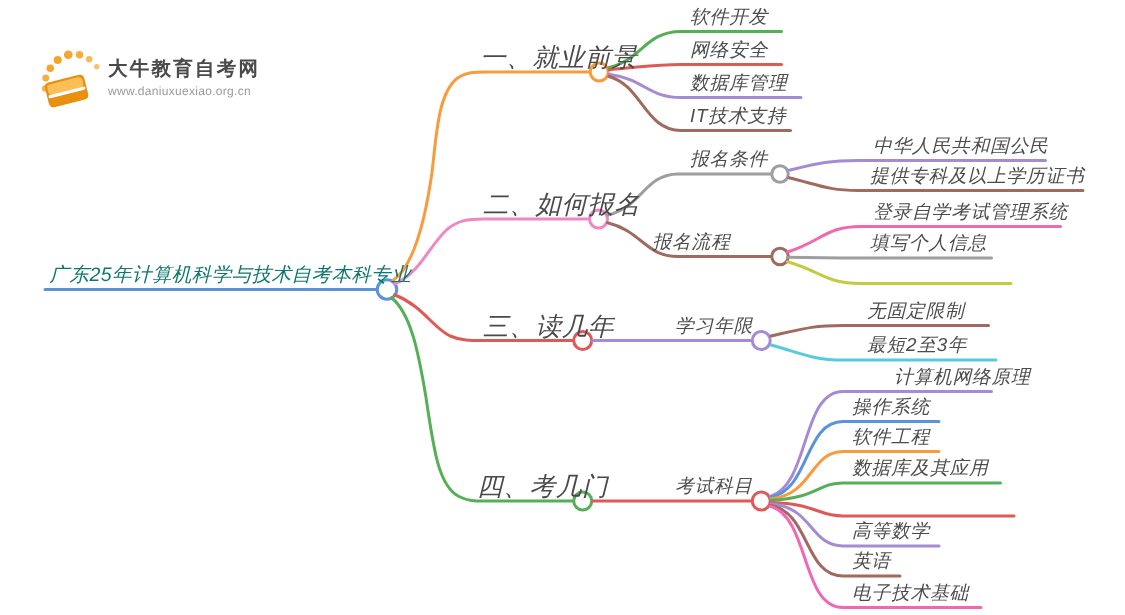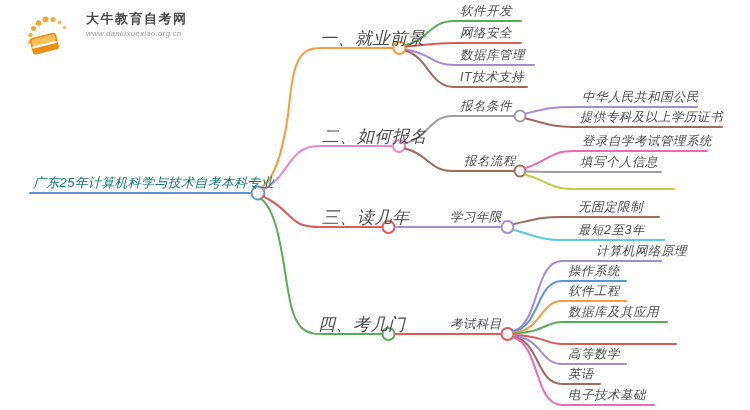--- a/index.html
+++ b/index.html
@@ -7,23 +7,23 @@
     position:relative;width:750px;height:410px;background:#ffffff;overflow:hidden;
     font-family:"Liberation Sans","DejaVu Sans",sans-serif;
   }
   .links{position:absolute;left:0;top:0;width:750px;height:410px;}
   .lbl{
     position:absolute;white-space:nowrap;font-size:12.5px;line-height:15px;
     color:#4c4c4c;letter-spacing:0.5px;font-style:italic;
   }
   .lbl.root{font-size:13px;line-height:16px;color:#0f766e;letter-spacing:0.3px;}
   .lbl.branch{font-size:17px;color:#4a4a4a;}
-  .logo{position:absolute;left:24px;top:11px;display:flex;align-items:flex-start;gap:16px;}
+  .logo{position:absolute;left:24px;top:28px;display:flex;align-items:center;gap:2px;}
   .logo-name{font-size:13px;font-weight:bold;color:#4a4a4a;letter-spacing:1.5px;line-height:16px;}
-  .logo-url{font-size:8px;color:#999;letter-spacing:0.2px;margin-top:2px;font-style:italic;}
+  .logo-url{font-size:8px;color:#999;letter-spacing:0.2px;margin-top:2px;}
 </style>
 </head>
 <body>
 
 <div class="canvas">
 
   <div class="logo">
     <svg width="46" height="46" viewBox="0 0 46 46">
       <g fill="#f5a62a">
         <circle cx="6" cy="31" r="2.1" opacity="0.85"></circle>
@@ -105,21 +105,21 @@
   <div class="lbl root" style="left:33px;top:175px">广东25年计算机科学与技术自考本科专业</div>
 
   <div class="lbl branch" style="left:320px;top:31px">一、就业前景</div>
   <div class="lbl" style="left:460px;top:4px">软件开发</div>
   <div class="lbl" style="left:460px;top:26px">网络安全</div>
   <div class="lbl" style="left:460px;top:48px">数据库管理</div>
   <div class="lbl" style="left:460px;top:70px">IT技术支持</div>
 
   <div class="lbl branch" style="left:322px;top:129px">二、如何报名</div>
   <div class="lbl" style="left:460px;top:99px">报名条件</div>
-  <div class="lbl" style="left:464px;top:154px">报名流程</div>
+  <div class="lbl" style="left:435px;top:154px">报名流程</div>
   <div class="lbl" style="left:582px;top:90px">中华人民共和国公民</div>
   <div class="lbl" style="left:580px;top:110px">提供专科及以上学历证书</div>
   <div class="lbl" style="left:582px;top:134px">登录自学考试管理系统</div>
   <div class="lbl" style="left:580px;top:155px">填写个人信息</div>
 
   <div class="lbl branch" style="left:322px;top:210px">三、读几年</div>
   <div class="lbl" style="left:450px;top:210px">学习年限</div>
   <div class="lbl" style="left:578px;top:200px">无固定限制</div>
   <div class="lbl" style="left:578px;top:223px">最短2至3年</div>
 

